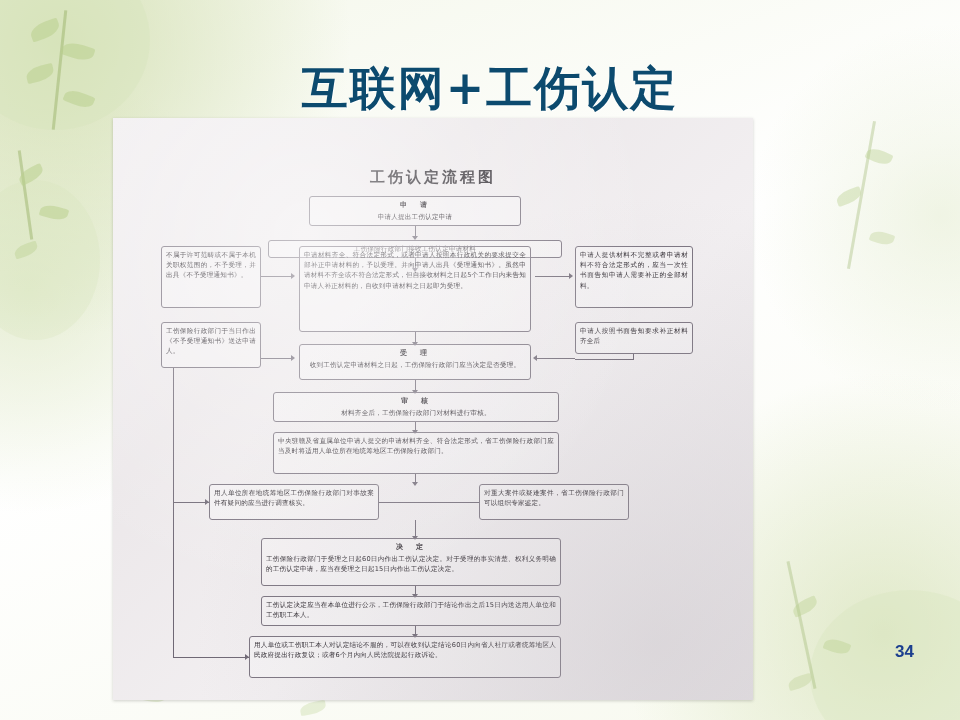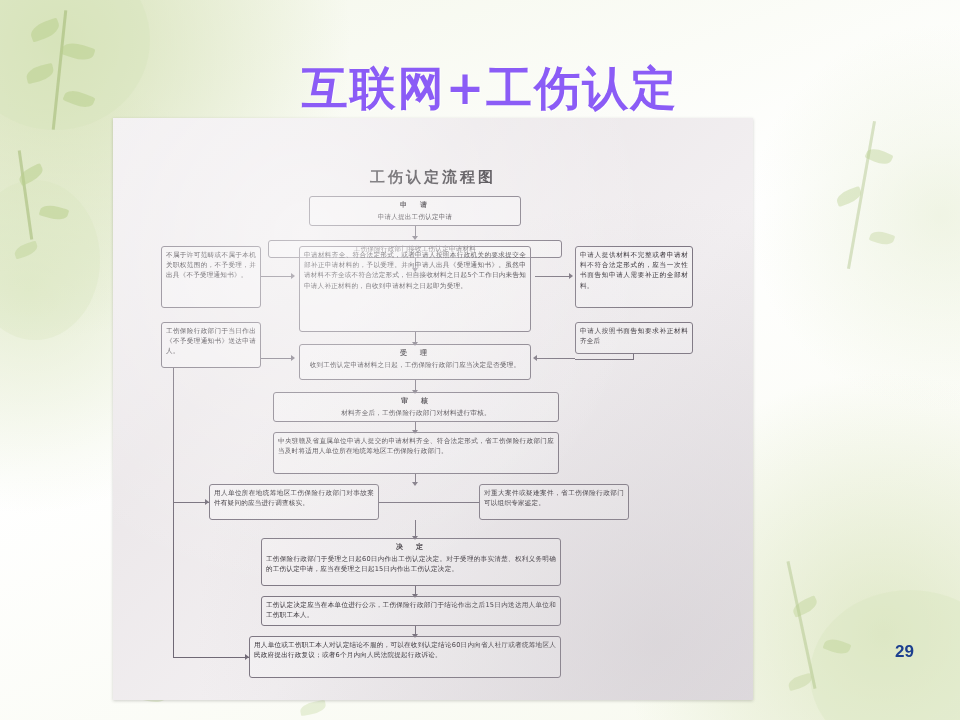--- a/index.html
+++ b/index.html
@@ -51,21 +51,21 @@
   
   .title {
     position: absolute;
     left: 255px;
     top: 58px;
     width: 470px;
     text-align: center;
     font-family: "DejaVu Serif", serif;
     font-size: 46px;
     font-weight: bold;
-    color: #8b5cf6;
+    color: #0c4a6e;
     letter-spacing: 2px;
     text-shadow: 1px 1px 0 rgba(255,255,255,0.8);
     white-space: nowrap;
   }
   
   .photo {
     position: absolute;
     left: 113px;
     top: 118px;
     width: 640px;
@@ -292,15 +292,15 @@
     </div>
 
     <div class="ln v" style="left:60px; top:250px; height:290px;"></div>
     <div class="ln h" style="left:60px; top:539px; width:76px;"></div>
     <div class="arrow-r" style="left:132px; top:536px;"></div>
     <div class="ln h" style="left:60px; top:384px; width:36px;"></div>
     <div class="arrow-r" style="left:92px; top:381px;"></div>
 
   </div>
 
-  <div class="page-num">29</div>
+  <div class="page-num">34</div>
 
 </div>
 
 </body></html>

